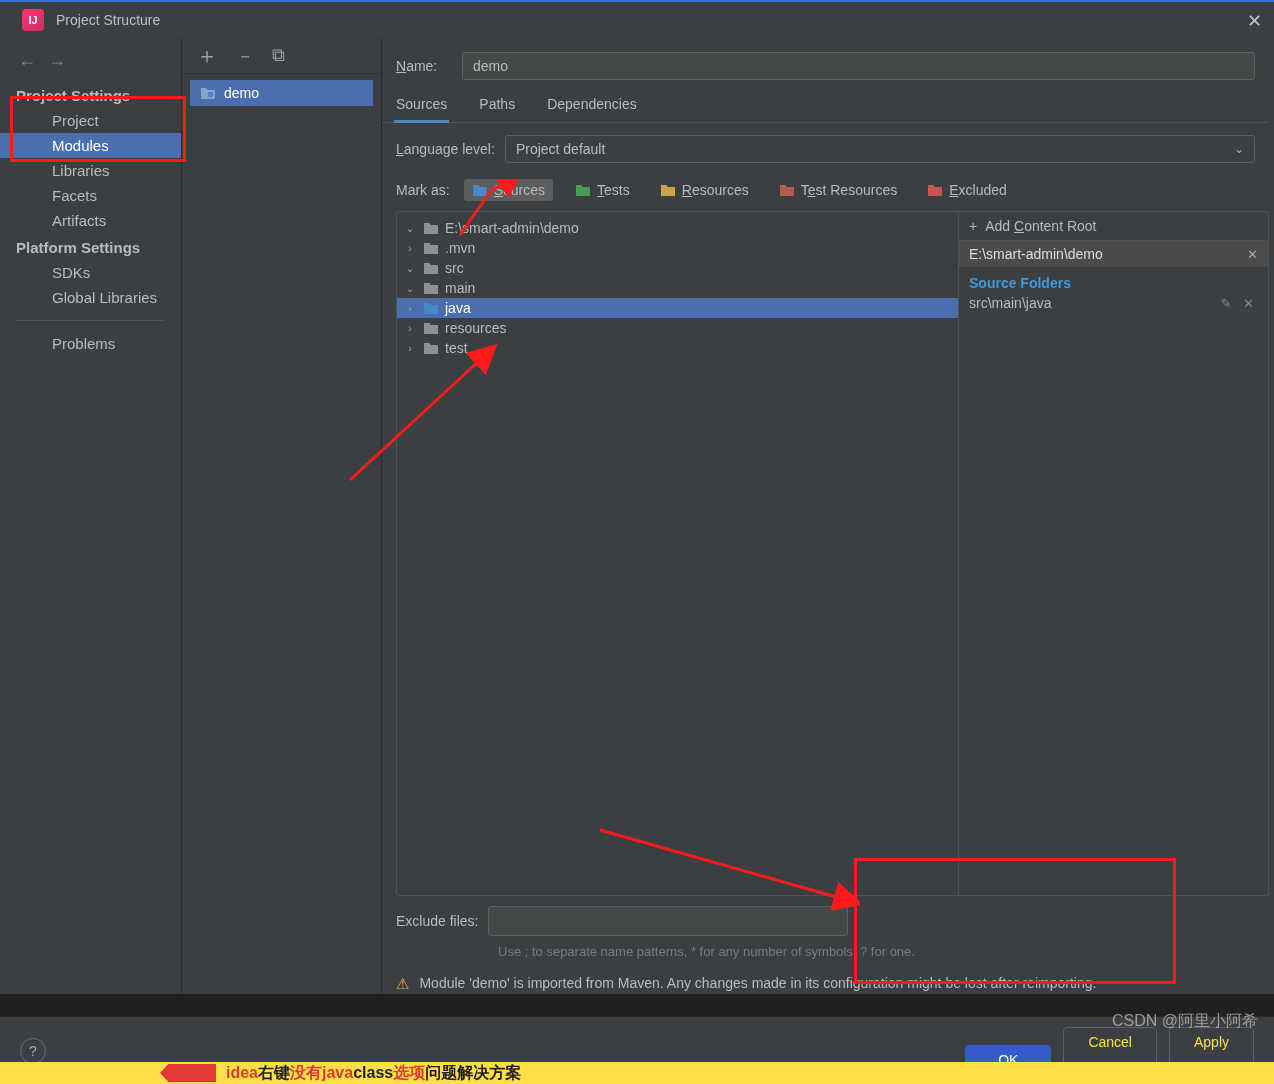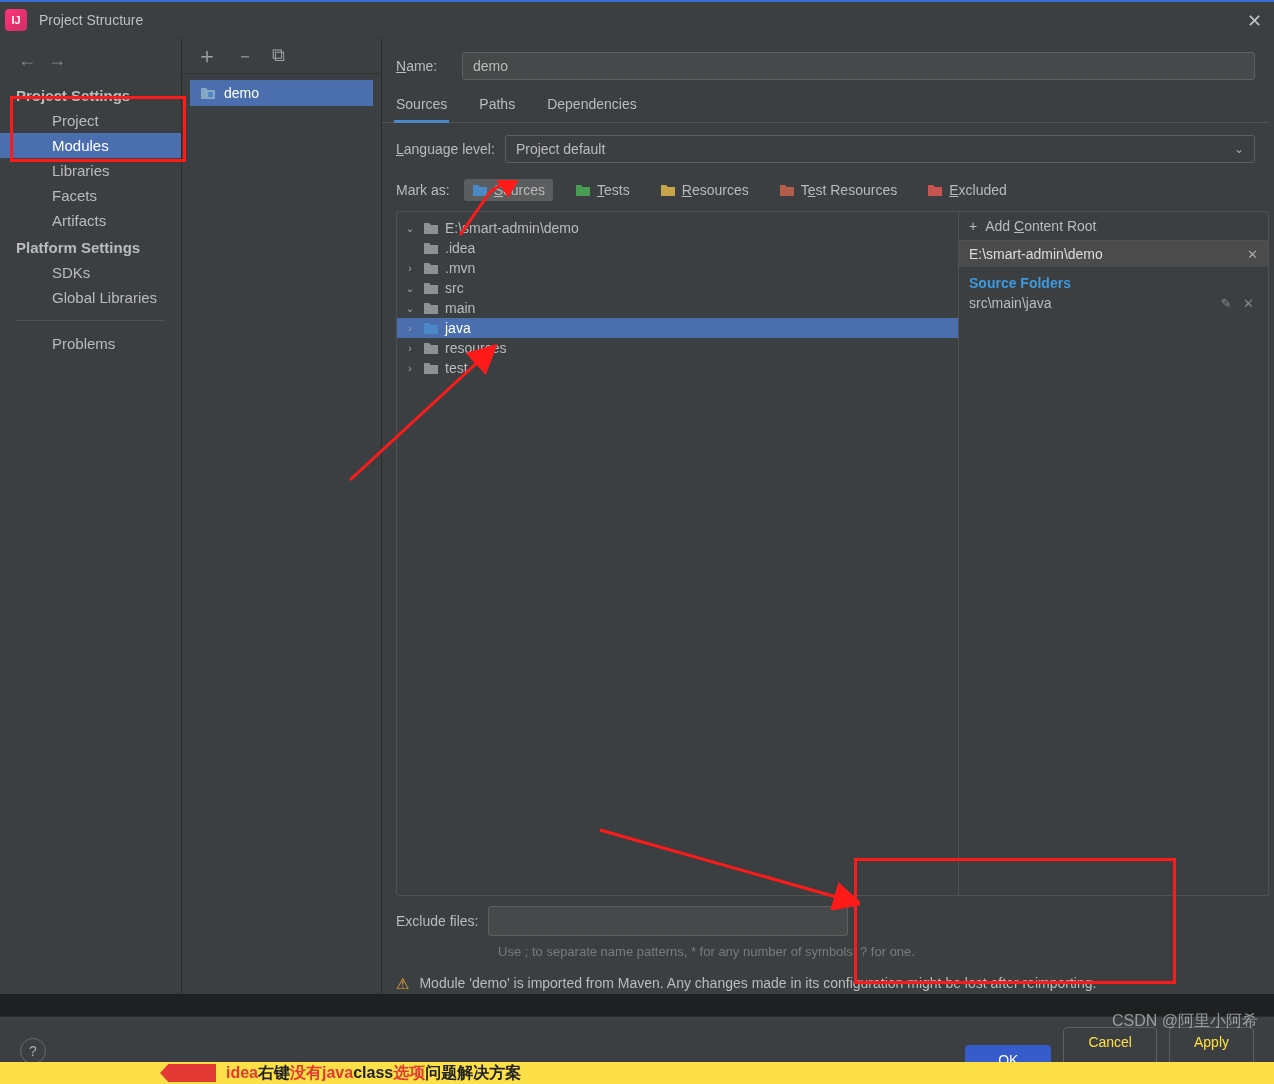--- a/index.html
+++ b/index.html
@@ -1,18 +1,18 @@
 <!DOCTYPE html>
 <html><head>
 <meta charset="utf-8">
 <style>
   * { box-sizing: border-box; margin: 0; padding: 0; font-family: "Segoe UI", Arial, sans-serif; }
   body { background: #1e2021; width: 1274px; height: 1084px; overflow: hidden; position: relative; color: #bababa; font-size: 14px; }
 
-  .titlebar { height: 38px; background: #3c3f41; border-top: 2px solid #3b6fd8; display:flex; align-items:center; padding: 0 5px; position:relative; }
+  .titlebar { height: 38px; background: #3c3f41; border-top: 2px solid #3b6fd8; display:flex; align-items:center; padding: 0 22px; position:relative; }
   .titlebar .app-icon { width:22px; height:22px; background: linear-gradient(135deg,#ff3378,#cf2e62); border-radius:4px; display:flex; align-items:center;justify-content:center; font-size:11px; font-weight:bold; color:#fff;}
   .titlebar .title { margin-left: 12px; color:#bfbfbf; }
   .titlebar .close { position:absolute; right:12px; top:8px; color:#bfbfbf; font-size:18px; cursor:default;}
 
   .content { display:flex; height: 956px; background:#3c3f41; }
 
   
   .sidebar { width: 182px; background:#3c3f41; border-right:1px solid #2b2b2b; padding-top:8px;}
   .sidebar .navrow { display:flex; gap:12px; padding: 4px 18px 10px 18px; color:#888; font-size:18px;}
   .sidebar .section-title { font-weight:bold; color:#bbb; padding:6px 16px 4px 16px; font-size:15px;}
@@ -202,27 +202,20 @@
     <div class="body-split">
       <div class="tree">
         <div class="row pad1">
           <span class="arrow">⌄</span>
           <svg class="folder-icon" viewBox="0 0 16 14">
               <path fill="#8e9194" d="M1 2h5l2 2h7v9H1z"></path>
             </svg>
           <span class="lbl">E:\smart-admin\demo</span>
         </div>
         <div class="row pad2">
-          <span class="arrow"></span>
-          <svg class="folder-icon" viewBox="0 0 16 14">
-              <path fill="#8e9194" d="M1 2h5l2 2h7v9H1z"></path>
-            </svg>
-          <span class="lbl">.idea</span>
-        </div>
-        <div class="row pad2">
           <span class="arrow">›</span>
           <svg class="folder-icon" viewBox="0 0 16 14">
               <path fill="#8e9194" d="M1 2h5l2 2h7v9H1z"></path>
             </svg>
           <span class="lbl">.mvn</span>
         </div>
         <div class="row pad2">
           <span class="arrow">⌄</span>
           <svg class="folder-icon" viewBox="0 0 16 14">
               <path fill="#8e9194" d="M1 2h5l2 2h7v9H1z"></path>

